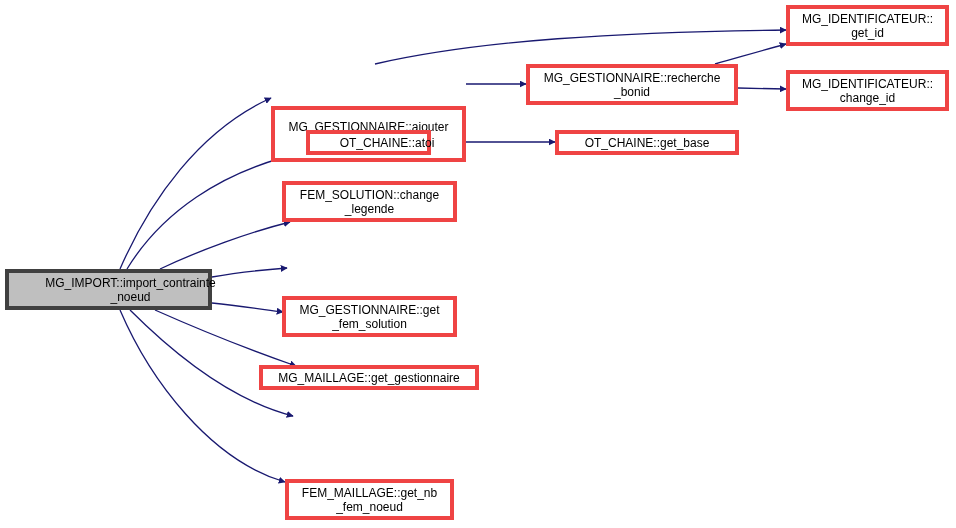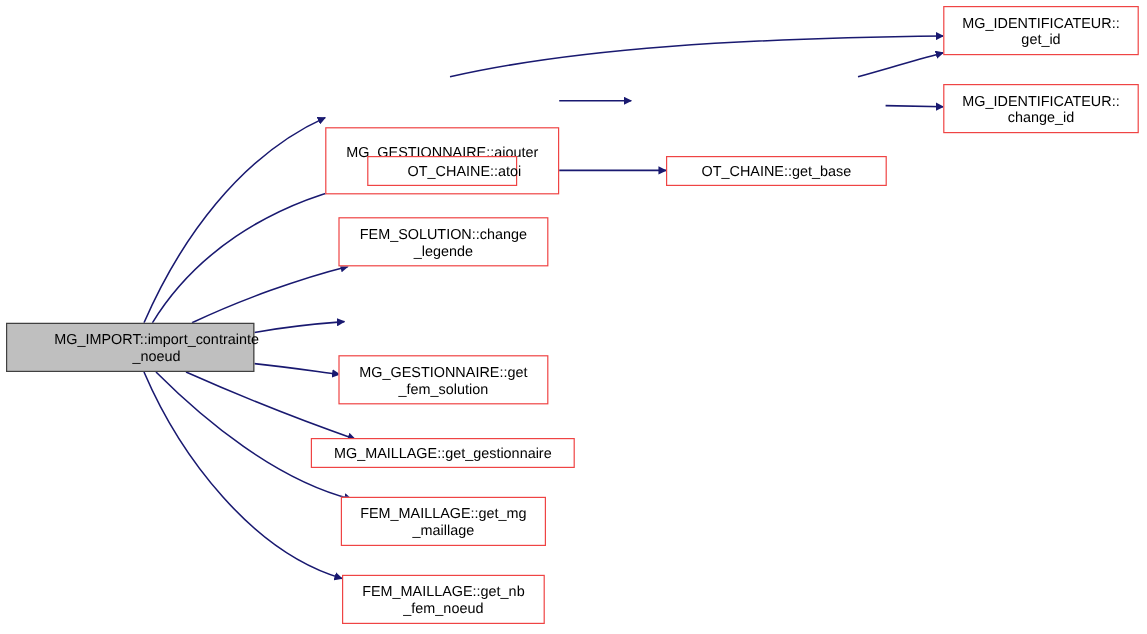--- a/index.html
+++ b/index.html
@@ -18,21 +18,21 @@
     svg#edges {
       position: absolute;
       left: 0;
       top: 0;
       width: 956px;
       height: 528px;
     }
     .node {
       position: absolute;
       box-sizing: border-box;
-      border: 1px solid #ef4444;
+      border: 4px solid #ef4444;
       background: #ffffff;
       display: flex;
       flex-direction: column;
       align-items: center;
       justify-content: center;
       font-size: 12px;
       line-height: 14px;
       color: #000000;
       text-align: center;
       white-space: nowrap;
@@ -73,20 +73,24 @@
   <div class="node root" id="n-root" style="left:5px;top:269px;width:207px;height:41px;padding-left:44px;">
     <span>MG_IMPORT::import_contrainte</span>
     <span>_noeud</span>
   </div>
 
   <div class="node" id="n-ajouter" style="left:271px;top:72px;width:195px;height:56px;margin-top:34px;">
     <span>MG_GESTIONNAIRE::ajouter</span>
     <span>_fem_solution</span>
   </div>
 
+  <div class="node" id="n-recherche" style="left:526px;top:64px;width:212px;height:41px;">
+    <span>MG_GESTIONNAIRE::recherche</span>
+    <span>_bonid</span>
+  </div>
 
   <div class="node" id="n-getid" style="left:786px;top:5px;width:163px;height:41px;">
     <span>MG_IDENTIFICATEUR::</span>
     <span>get_id</span>
   </div>
 
   <div class="node" id="n-changeid" style="left:786px;top:70px;width:163px;height:41px;">
     <span>MG_IDENTIFICATEUR::</span>
     <span>change_id</span>
   </div>
@@ -107,22 +111,18 @@
 
   <div class="node" id="n-getfemsolution" style="left:282px;top:296px;width:175px;height:41px;text-align:right;">
     <span>MG_GESTIONNAIRE::get</span>
     <span>_fem_solution</span>
   </div>
 
   <div class="node" id="n-getgestionnaire" style="left:259px;top:365px;width:220px;height:25px;">
     <span>MG_MAILLAGE::get_gestionnaire</span>
   </div>
 
-  <div class="node" id="n-getmgmaillage" style="left:284px;top:414px;width:171px;height:41px;">
-    <span>FEM_MAILLAGE::get_mg</span>
-    <span>_maillage</span>
-  </div>
 
   <div class="node" id="n-getnbfemnoeud" style="left:285px;top:479px;width:169px;height:41px;">
     <span>FEM_MAILLAGE::get_nb</span>
     <span>_fem_noeud</span>
   </div>
 </div>
 
 </body></html>

